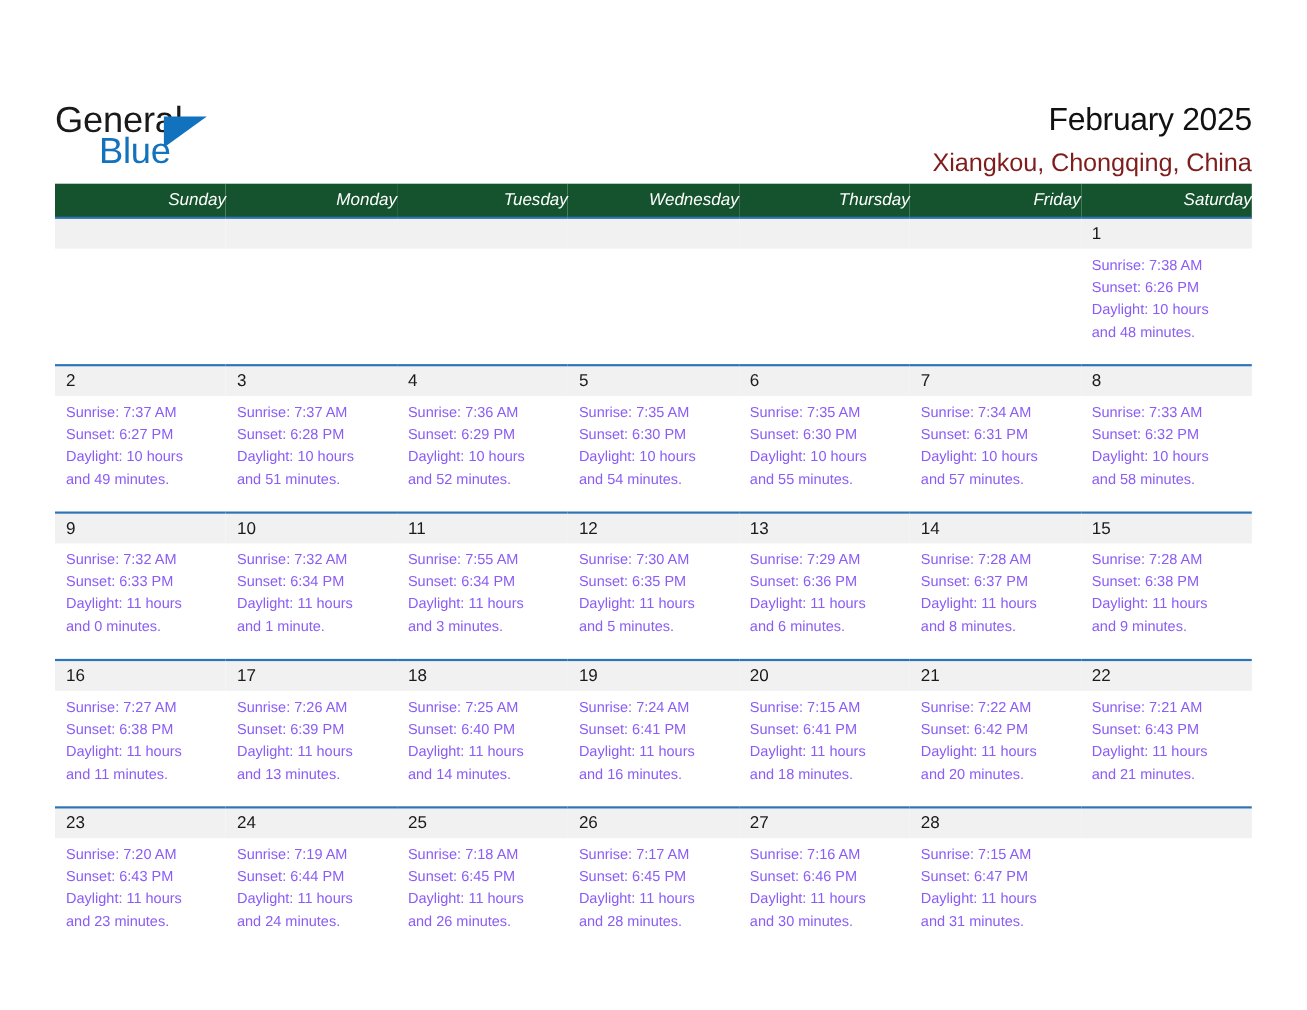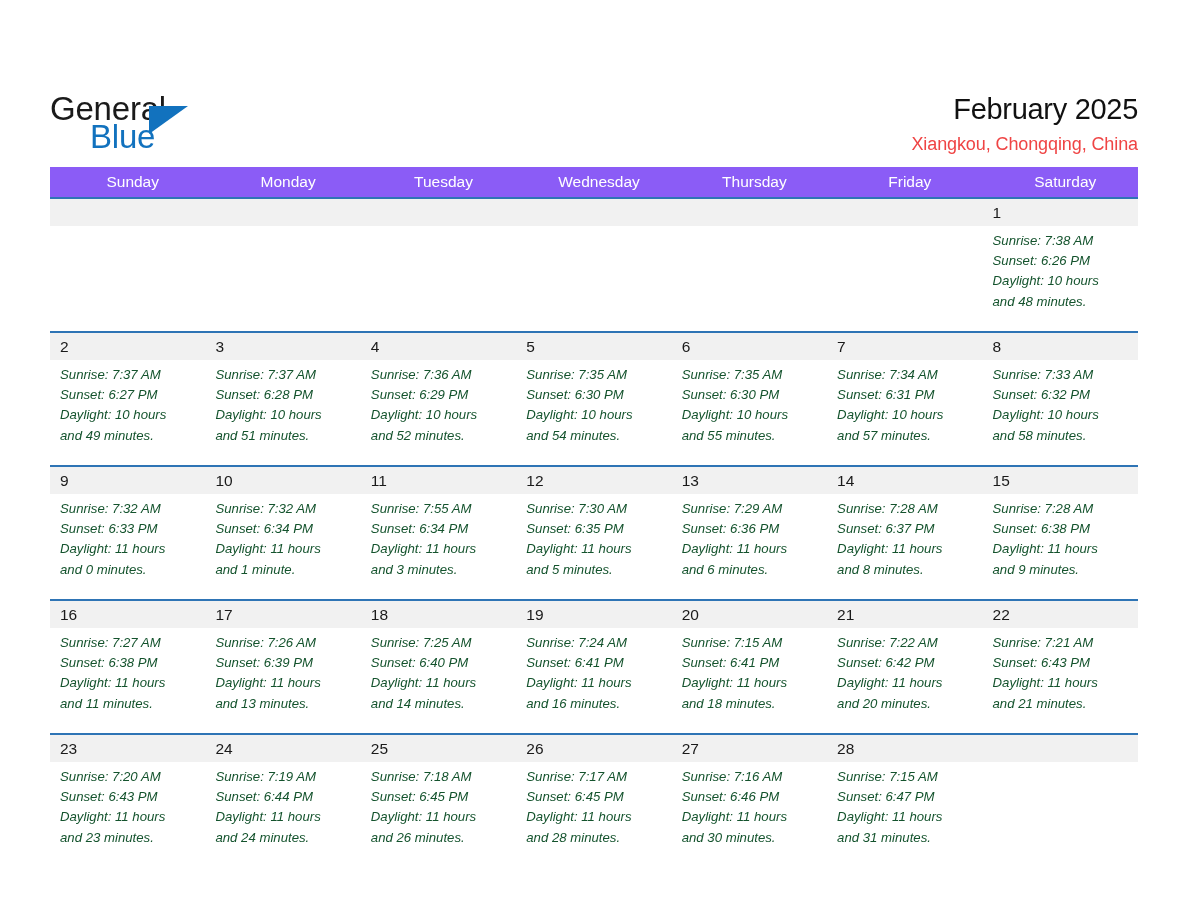--- a/index.html
+++ b/index.html
@@ -61,66 +61,66 @@
     padding-top: 2px;
   }
   .cal-title {
     font-size: 29px;
     font-weight: normal;
     color: #111111;
     line-height: 1.08;
     letter-spacing: -0.3px;
   }
   .cal-location {
-    font-size: 18px;
+    font-size: 23px;
     font-weight: normal;
-    color: #ef4444;
+    color: #7f1d1d;
     margin-top: 9px;
     letter-spacing: -0.1px;
     text-align: right;
   }
 
   
   .calendar {
     width: 1088px;
     border-collapse: collapse;
     table-layout: fixed;
     margin-top: 7px;
   }
   .calendar th {
-    background: #8b5cf6;
+    background: #14532d;
     color: #ffffff;
     font-weight: normal;
     font-size: 15.5px;
-    text-align: center;
+    text-align: right;
     padding: 6px 0 7px 10px;
     height: 29px;
     line-height: 1.1;
+    font-style: italic;
   }
   .calendar td {
     vertical-align: top;
     padding: 0;
     border-top: 2px solid #2e74b5;
     width: 155.4px;
   }
   .daynum {
     background: #f1f1f1;
     font-size: 15.5px;
     color: #1a1a1a;
     padding: 5px 0 5px 10px;
     line-height: 1.15;
     height: 27px;
   }
   .daynum.blank { color: transparent; }
   .details {
     padding: 5px 10px 0 10px;
     font-size: 13.2px;
-    color: #14532d;
+    color: #8b5cf6;
     line-height: 1.53;
-    font-style: italic;
   }
   .details div { white-space: nowrap; }
   .week-first td { height: 136px; }
   .week td { height: 134px; }
   .week-last td { height: 110px; }
   .cell-empty .details { visibility: hidden; }
 </style>
 </head>
 <body>
 

